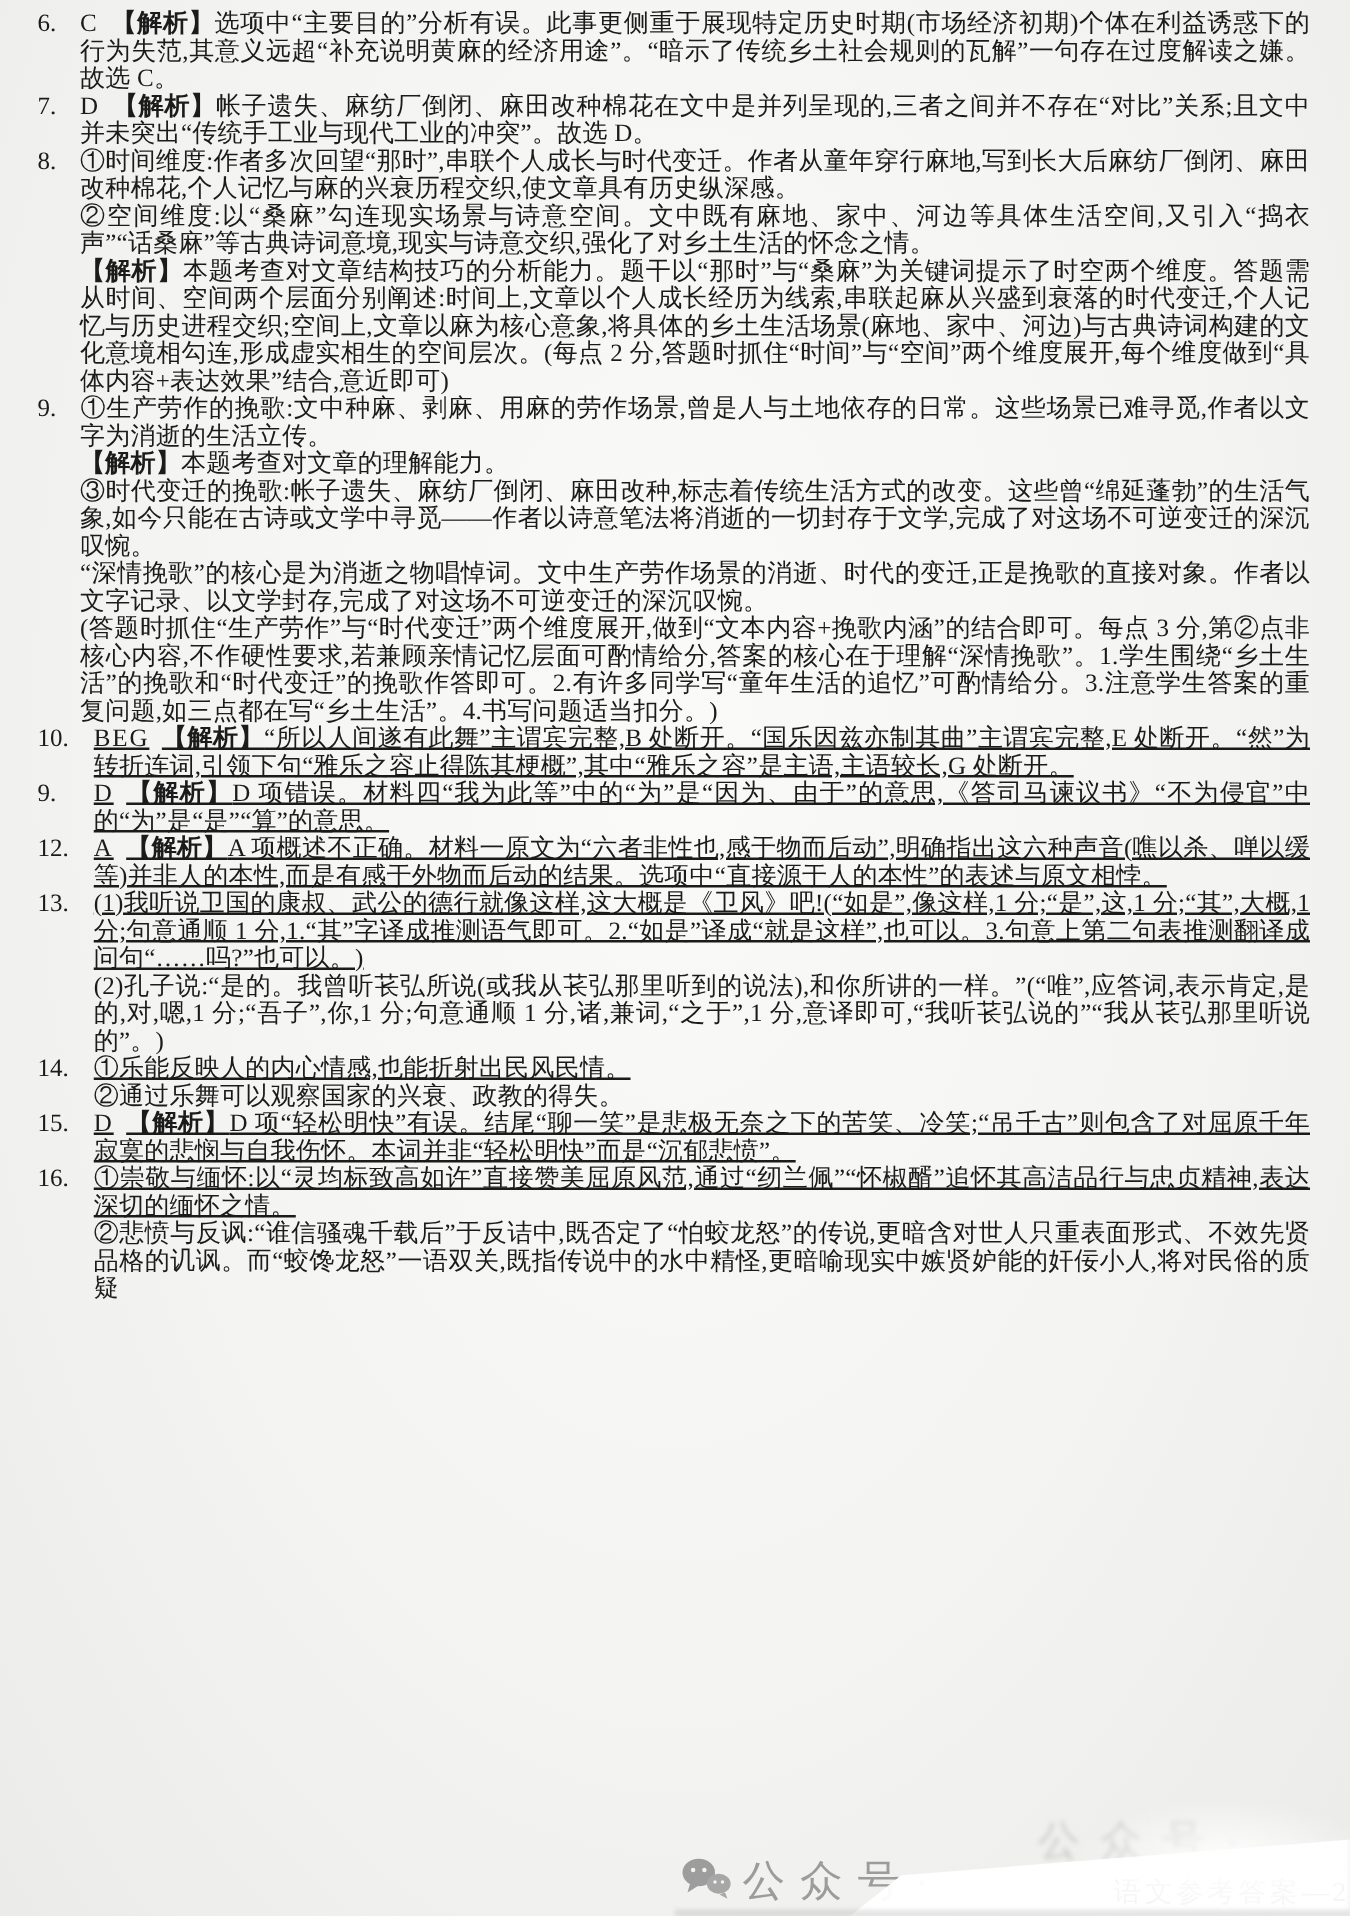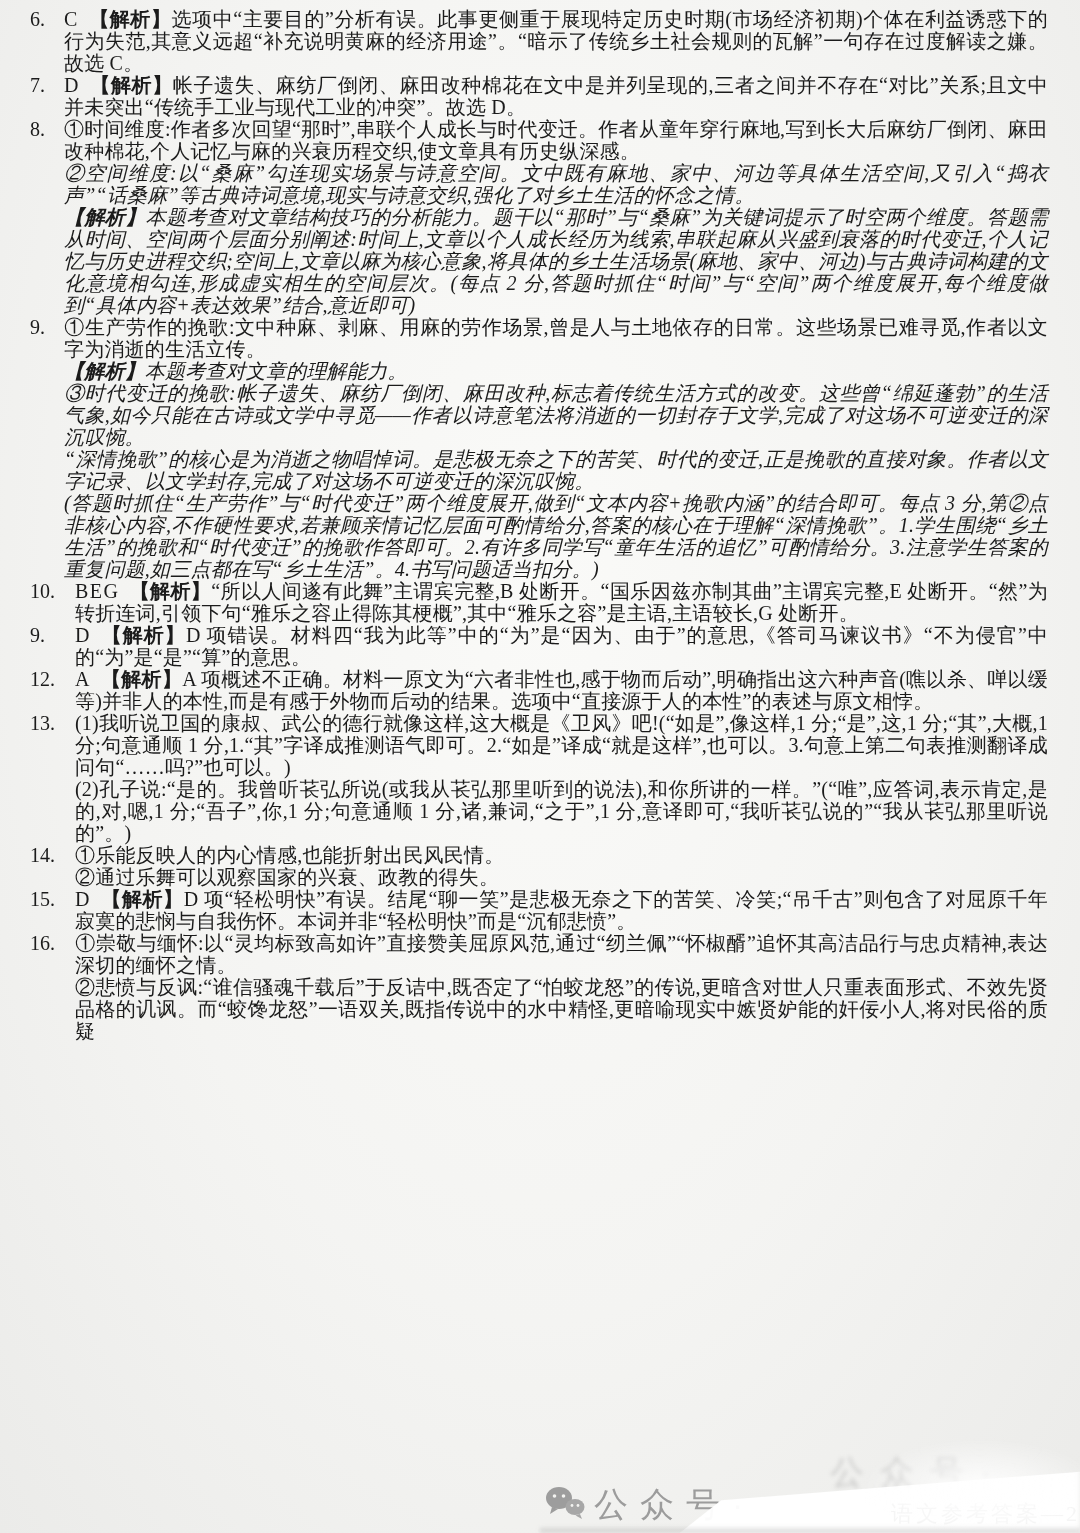--- a/index.html
+++ b/index.html
@@ -12,22 +12,22 @@
     position:relative;width:1080px;height:1533px;overflow:hidden;
     background:radial-gradient(ellipse at 50% 38%, #fafaf8 0%, #f4f4f2 55%, #ebebe9 100%);
     color:#1b1b1b;
   }
   .content{position:absolute;top:8px;left:30px;width:1018px;z-index:2;}
   .para{
     margin:0;text-align:justify;font-size:20px;line-height:22px;
     letter-spacing:.2px;word-break:break-all;
   }
   .item1{padding-left:34px;text-indent:-34px;}
-  .item2{padding-left:45px;text-indent:-45px;}
-  .sub1{padding-left:34px;font-style:italic;}
+  .item2{padding-left:45px;text-indent:-45px;text-decoration:underline;}
+  .sub1{padding-left:34px;}
   .sub2{padding-left:45px;}
   .num{display:inline-block;text-indent:0;letter-spacing:0;}
   .item1 .num{width:34px;}
   .item2 .num{width:45px;}
   .ans{margin-right:10px;letter-spacing:1.5px;}
   .jx{font-family:"Liberation Sans","DejaVu Sans",sans-serif;font-weight:700;}
   .footer{
     position:absolute;left:0;bottom:4px;width:100%;text-align:right;
     font-size:22px;letter-spacing:3px;z-index:2;color:#151515;
   }
@@ -96,21 +96,21 @@
 
     <p class="para sub1"><strong class="jx">【解析】</strong><span>本题考查对文章结构技巧的分析能力。题干以“那时”与“桑麻”为关键词提示了时空两个维度。答题需从时间、空间两个层面分别阐述:时间上,文章以个人成长经历为线索,串联起麻从兴盛到衰落的时代变迁,个人记忆与历史进程交织;空间上,文章以麻为核心意象,将具体的乡土生活场景(麻地、家中、河边)与古典诗词构建的文化意境相勾连,形成虚实相生的空间层次。(每点 2 分,答题时抓住“时间”与“空间”两个维度展开,每个维度做到“具体内容+表达效果”结合,意近即可)</span></p>
 
     <p class="para item1"><span class="num">9.</span><span>①生产劳作的挽歌:文中种麻、剥麻、用麻的劳作场景,曾是人与土地依存的日常。这些场景已难寻觅,作者以文字为消逝的生活立传。</span></p>
 
 
     <p class="para sub1"><strong class="jx">【解析】</strong><span>本题考查对文章的理解能力。</span></p>
 
     <p class="para sub1"><span>③时代变迁的挽歌:帐子遗失、麻纺厂倒闭、麻田改种,标志着传统生活方式的改变。这些曾“绵延蓬勃”的生活气象,如今只能在古诗或文学中寻觅——作者以诗意笔法将消逝的一切封存于文学,完成了对这场不可逆变迁的深沉叹惋。</span></p>
 
-    <p class="para sub1"><span>“深情挽歌”的核心是为消逝之物唱悼词。是悲极无奈之下的苦笑、时代的变迁,正是挽歌的直接对象。作者以文字记录、以文学封存,完成了对这场不可逆变迁的深沉叹惋。</span></p>
+    <p class="para sub1"><span>“深情挽歌”的核心是为消逝之物唱悼词。文中生产劳作场景的消逝、时代的变迁,正是挽歌的直接对象。作者以文字记录、以文学封存,完成了对这场不可逆变迁的深沉叹惋。</span></p>
 
     <p class="para sub1"><span>(答题时抓住“生产劳作”与“时代变迁”两个维度展开,做到“文本内容+挽歌内涵”的结合即可。每点 3 分,第②点非核心内容,不作硬性要求,若兼顾亲情记忆层面可酌情给分,答案的核心在于理解“深情挽歌”。1.学生围绕“乡土生活”的挽歌和“时代变迁”的挽歌作答即可。2.有许多同学写“童年生活的追忆”可酌情给分。3.注意学生答案的重复问题,如三点都在写“乡土生活”。4.书写问题适当扣分。)</span></p>
 
     <p class="para item2"><span class="num">10.</span><span class="ans">BEG</span><strong class="jx">【解析】</strong><span>“所以人间遂有此舞”主谓宾完整,B 处断开。“国乐因兹亦制其曲”主谓宾完整,E 处断开。“然”为转折连词,引领下句“雅乐之容止得陈其梗概”,其中“雅乐之容”是主语,主语较长,G 处断开。</span></p>
 
     <p class="para item2"><span class="num">9.</span><span class="ans">D</span><strong class="jx">【解析】</strong><span>D 项错误。材料四“我为此等”中的“为”是“因为、由于”的意思,《答司马谏议书》“不为侵官”中的“为”是“是”“算”的意思。</span></p>
 
     <p class="para item2"><span class="num">12.</span><span class="ans">A</span><strong class="jx">【解析】</strong><span>A 项概述不正确。材料一原文为“六者非性也,感于物而后动”,明确指出这六种声音(噍以杀、啴以缓等)并非人的本性,而是有感于外物而后动的结果。选项中“直接源于人的本性”的表述与原文相悖。</span></p>
 
     <p class="para item2"><span class="num">13.</span><span>(1)我听说卫国的康叔、武公的德行就像这样,这大概是《卫风》吧!(“如是”,像这样,1 分;“是”,这,1 分;“其”,大概,1 分;句意通顺 1 分,1.“其”字译成推测语气即可。2.“如是”译成“就是这样”,也可以。3.句意上第二句表推测翻译成问句“……吗?”也可以。)</span></p>

